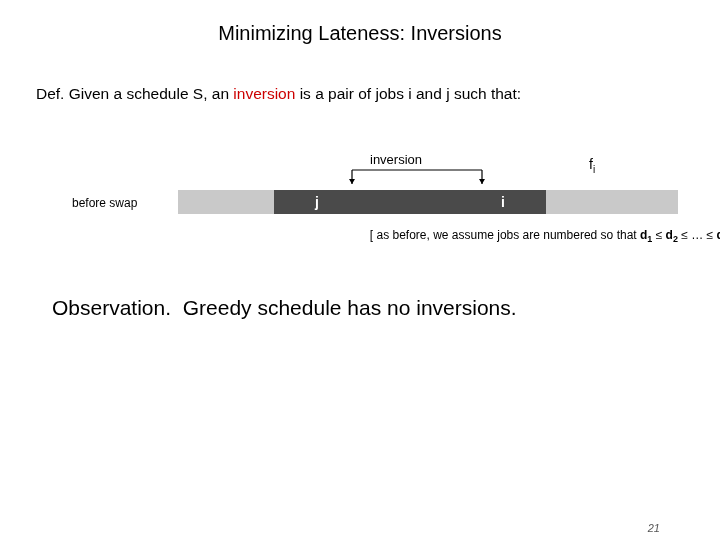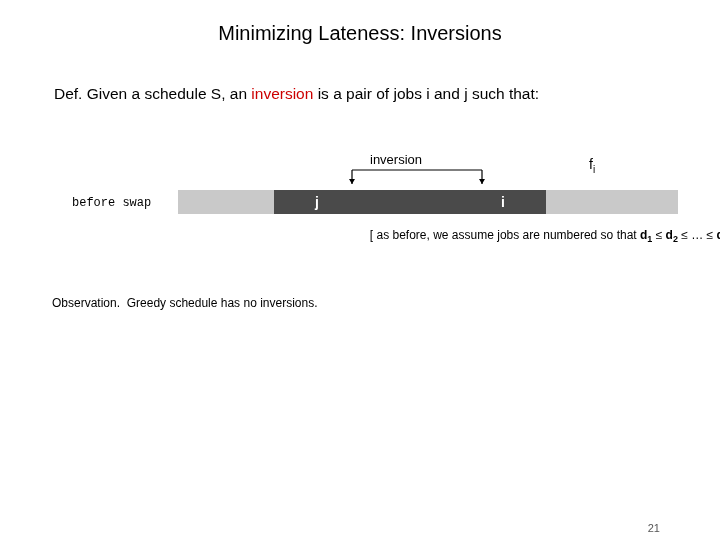--- a/index.html
+++ b/index.html
@@ -24,21 +24,21 @@
     top: 22px;
     left: 0;
     width: 720px;
     text-align: center;
     font-size: 20px;
     font-weight: normal;
   }
   .content {
     position: absolute;
     top: 84px;
-    left: 54px;
+    left: 36px;
     width: 620px;
     font-size: 15.5px;
     line-height: 1.35;
   }
   .def { margin-bottom: 4px; }
   .inversion-label {
     position: absolute;
     top: 152px;
     left: 370px;
     font-size: 13px;
@@ -48,21 +48,20 @@
     top: 156px;
     left: 589px;
     font-size: 14px;
   }
   .fi-sub { font-size: 10px; vertical-align: sub; }
   .before-swap-label {
     position: absolute;
     top: 196px;
     left: 72px;
     font-size: 12px;
-    font-family: Liberation Mono, monospace;
   }
   .bracket {
     position: absolute;
     top: 168px;
     left: 342px;
     width: 150px;
     height: 20px;
   }
   .bracket svg { width: 100%; height: 100%; }
   .bar-row {
@@ -98,37 +97,38 @@
     width: 720px;
     text-align: right;
     font-size: 12px;
   }
   .sub { font-size: 9px; vertical-align: sub; }
   .obs1 {
     position: absolute;
     top: 296px;
     left: 52px;
     width: 620px;
-    font-size: 12px;
+    font-size: 21px;
   }
   .obs2 {
     position: absolute;
     top: 340px;
     left: 52px;
     width: 620px;
     font-size: 15.5px;
     line-height: 1.35;
   }
   .pageno {
     position: absolute;
     bottom: 6px;
     right: 4px;
     font-size: 11px;
     color: #555;
     font-family: Arial, sans-serif;
+    font-style: italic;
   }
   .red { color: #c00; }
 </style>
 </head>
 <body>
 
 <div class="slide">
 
   <div class="title">Minimizing Lateness: Inversions</div>
 

